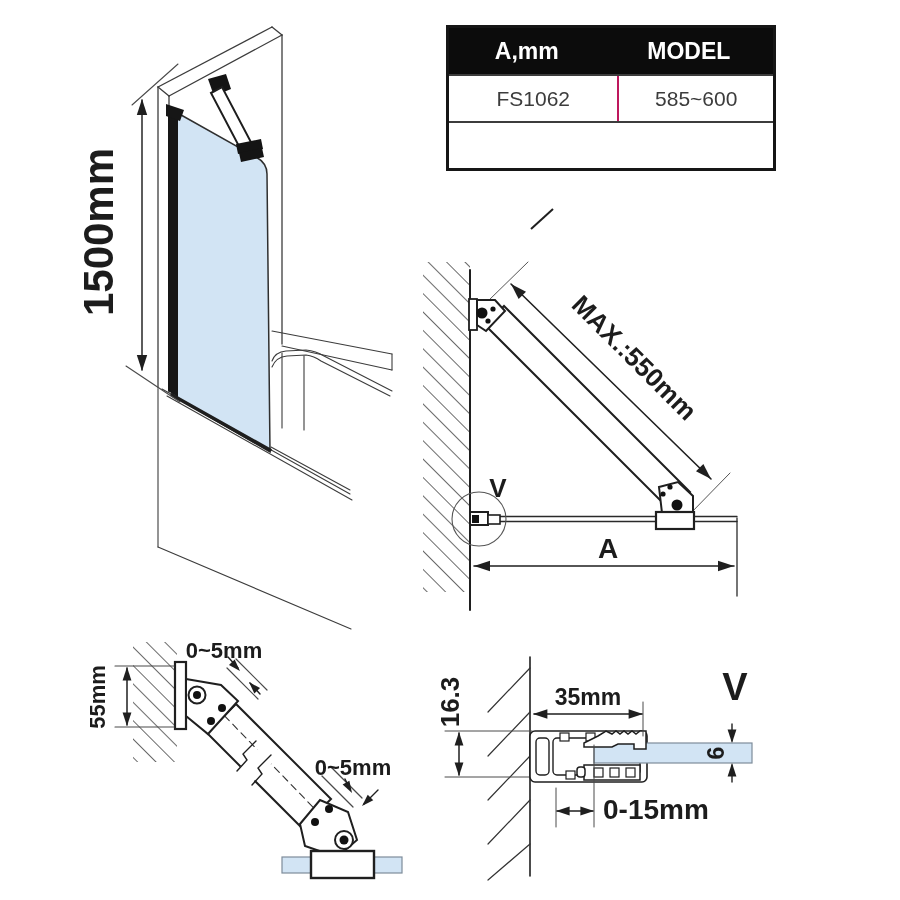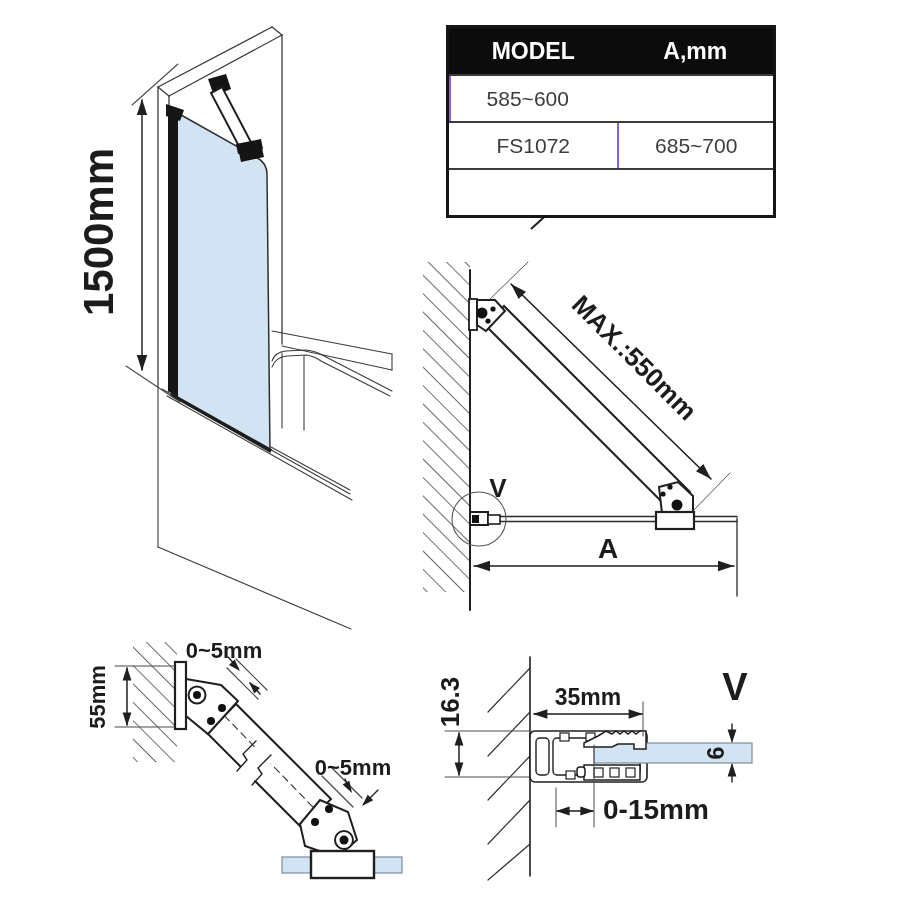--- a/index.html
+++ b/index.html
@@ -8,21 +8,21 @@
   svg{position:absolute;left:0;top:0;}
   svg text{font-family:"Liberation Sans","DejaVu Sans",sans-serif;font-weight:bold;fill:#1c1c1c;}
   #size-table{position:absolute;left:446px;top:25px;width:330px;background:#fff;
               border:3px solid #161616;box-sizing:border-box;}
   .trow{display:flex;height:45px;}
   .trow.thead{background:#0c0c0c;color:#ffffff;font-weight:bold;font-size:23px;height:46px;}
   .tcell{display:flex;align-items:center;justify-content:center;box-sizing:border-box;}
   .tc1{width:52%;}
   .tc2{width:48%;}
   .tbody{border-top:2px solid #3c3c3c;font-size:21px;color:#3c3c3c;font-weight:500;}
-  .tbody .tc2{border-left:2px solid #8b5cf6;}
+  .tbody .tc2{border-left:2px solid #be185d;}
 </style>
 </head>
 <body>
 
 <svg width="900" height="900" viewBox="0 0 900 900">
   <defs>
     <path id="arr" d="M0,0 L-16,-5.2 L-16,5.2 Z" fill="#1f1f1f"></path>
     <pattern id="hatch" width="13" height="13" patternUnits="userSpaceOnUse" patternTransform="rotate(-45)">
       <line x1="0" y1="0" x2="0" y2="13" stroke="#2a2a2a" stroke-width="1.4"></line>
     </pattern>
@@ -235,25 +235,22 @@
       <use href="#arr" transform="translate(556,811) rotate(180) scale(0.85)"></use>
       <use href="#arr" transform="translate(594,811) rotate(0) scale(0.85)"></use>
       <text x="603" y="819" text-anchor="start" font-size="28">0-15mm</text>
     </g>
     <text x="735" y="700" text-anchor="middle" font-size="38">V</text>
   </g>
 </svg>
 
 <div id="size-table">
   <div class="trow thead">
+    <div class="tcell tc2">A,mm</div>
     <div class="tcell tc1">MODEL</div>
-    <div class="tcell tc2">A,mm</div>
   </div>
   <div class="trow tbody">
+    <div class="tcell tc1">FS1062</div>
     <div class="tcell tc2">585~600</div>
-  </div>
-  <div class="trow tbody">
-    <div class="tcell tc1">FS1072</div>
-    <div class="tcell tc2">685~700</div>
   </div>
   <div class="trow tbody">
   </div>
 </div>
 
 </body></html>

